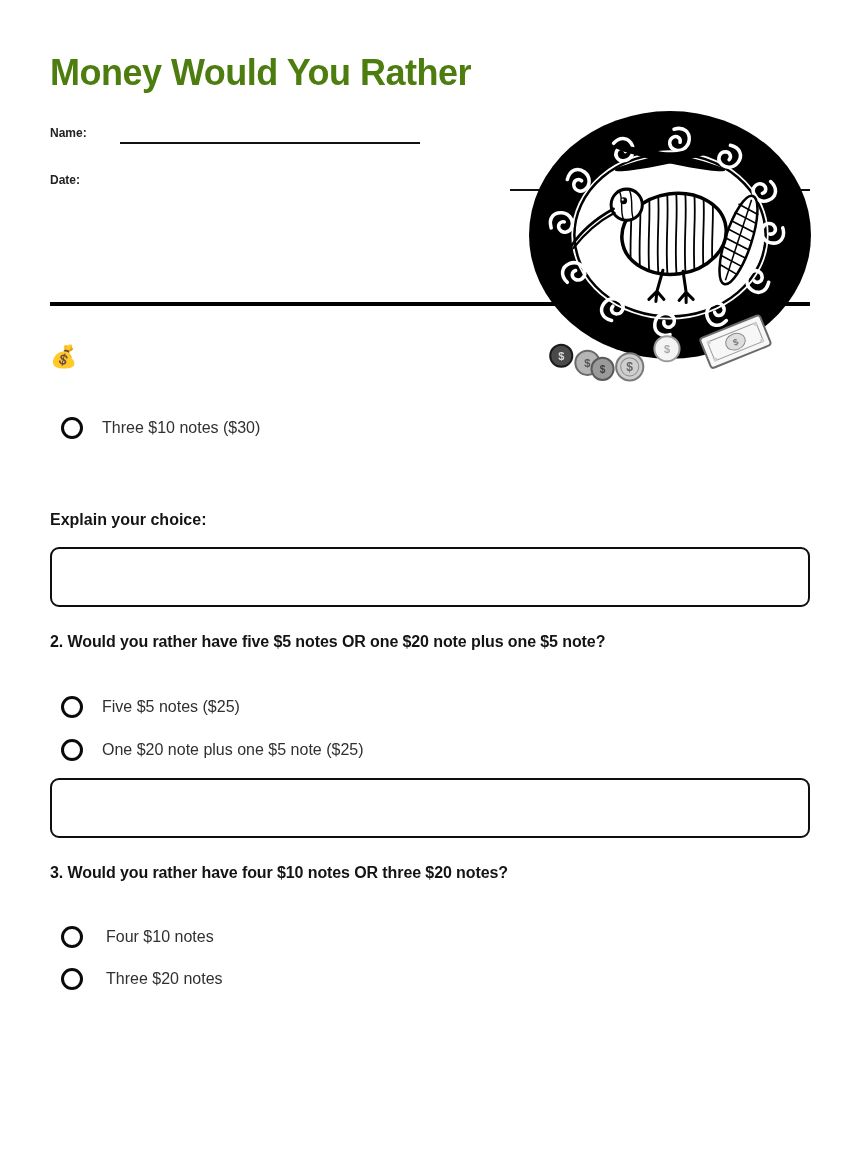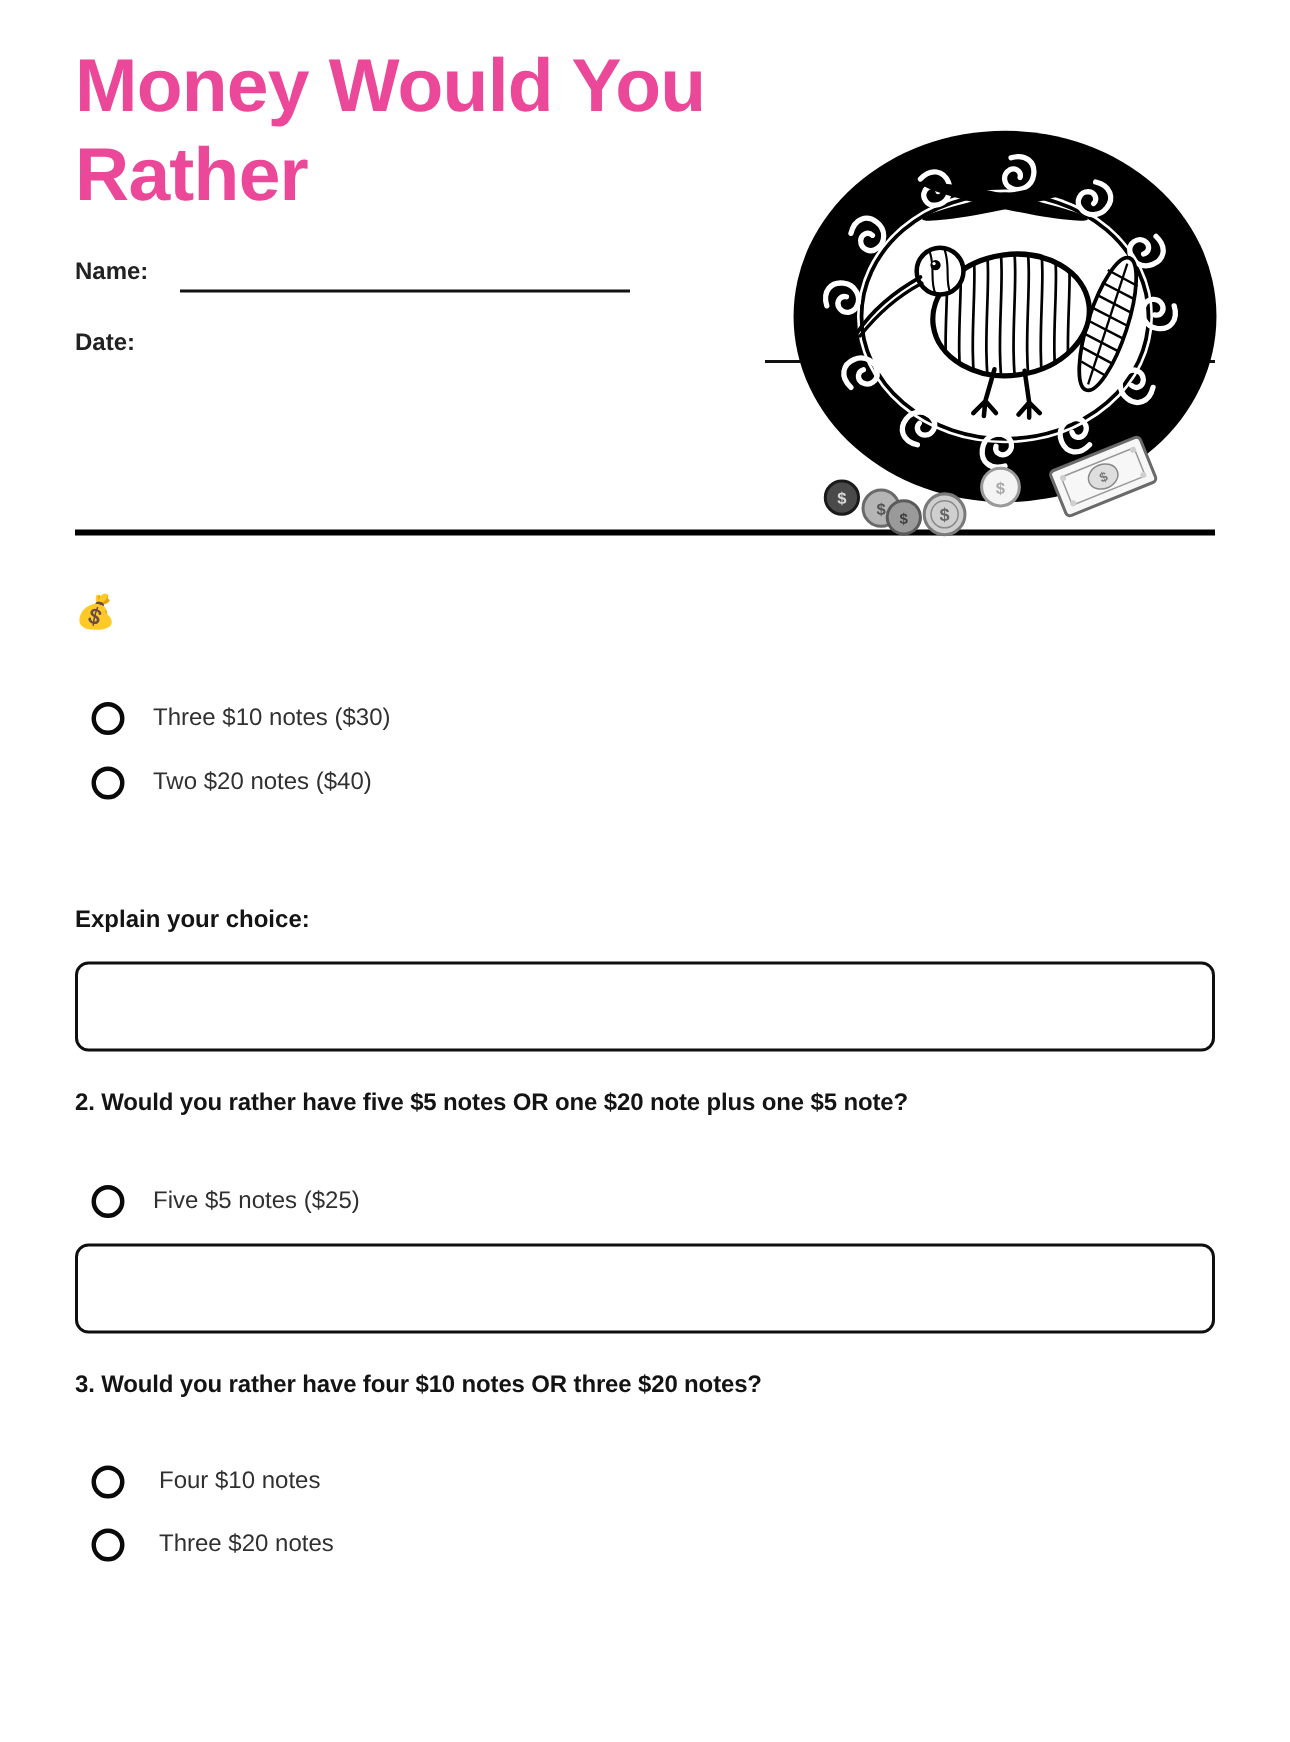--- a/index.html
+++ b/index.html
@@ -5,29 +5,29 @@
   * { margin:0; padding:0; box-sizing:border-box; }
   html,body { background:#ffffff; }
   body {
     width:860px; height:1161px; overflow:hidden;
     font-family:"Liberation Sans", sans-serif;
     position:relative;
   }
   .page { position:relative; width:860px; height:1161px; padding:0 50px; }
 
   .title {
-    margin-top:28px; width:430px;
-    font-size:50px; line-height:1.17; font-weight:700;
-    color:#ec4899; letter-spacing:-0.5px;
+    margin-top:52px; width:430px;
+    font-size:36px; line-height:1.17; font-weight:700;
+    color:#4d7c0f; letter-spacing:-0.5px;
   }
 
   .field-row { display:flex; align-items:flex-end; height:26px; }
   .field-row.name { margin-top:24px; }
   .field-row.date { margin-top:21px;justify-content:space-between; }
-  .field-label { width:70px; font-size:16px; font-weight:700; color:#222; padding-bottom:4px; }
+  .field-label { width:70px; font-size:12px; font-weight:700; color:#222; padding-bottom:4px; }
   .line-input {
     width:300px; height:24px; border:none; border-bottom:2px solid #111;
     outline:none; background:transparent; font-size:15px; color:#111;
   }
 
   .illustration { position:absolute; left:523px; top:45px; width:292px; height:292px; }
 
   .rule { margin-top:111px; height:4px; background:#000; }
 
   .section-title {
@@ -187,34 +187,34 @@
 
   <h2 class="section-title">
     <span class="emoji">💰</span>
   </h2>
 
 
   <div class="option-row opt-a1">
     <span class="radio"></span>
     <span class="option-label">Three $10 notes ($30)</span>
   </div>
-  <div class="option-row opt-a2">
-    <span class="radio"></span>
-    <span class="option-label">Two $20 notes ($40)</span>
-  </div>
 
   <p class="prompt prompt-a">Explain your choice:</p>
   <textarea class="answer-box" style=""></textarea>
 
   <p class="question q2">2. Would you rather have five $5 notes OR one $20 note plus one $5 note?</p>
 
   <div class="option-row opt-b1">
     <span class="radio"></span>
     <span class="option-label">Five $5 notes ($25)</span>
   </div>
+  <div class="option-row opt-b2">
+    <span class="radio"></span>
+    <span class="option-label">One $20 note plus one $5 note ($25)</span>
+  </div>
 
   <textarea class="answer-box" style=""></textarea>
 
   <p class="question q3">3. Would you rather have four $10 notes OR three $20 notes?</p>
 
   <div class="option-row tight opt-c1">
     <span class="radio"></span>
     <span class="option-label">Four $10 notes</span>
   </div>
   <div class="option-row tight opt-c2">

